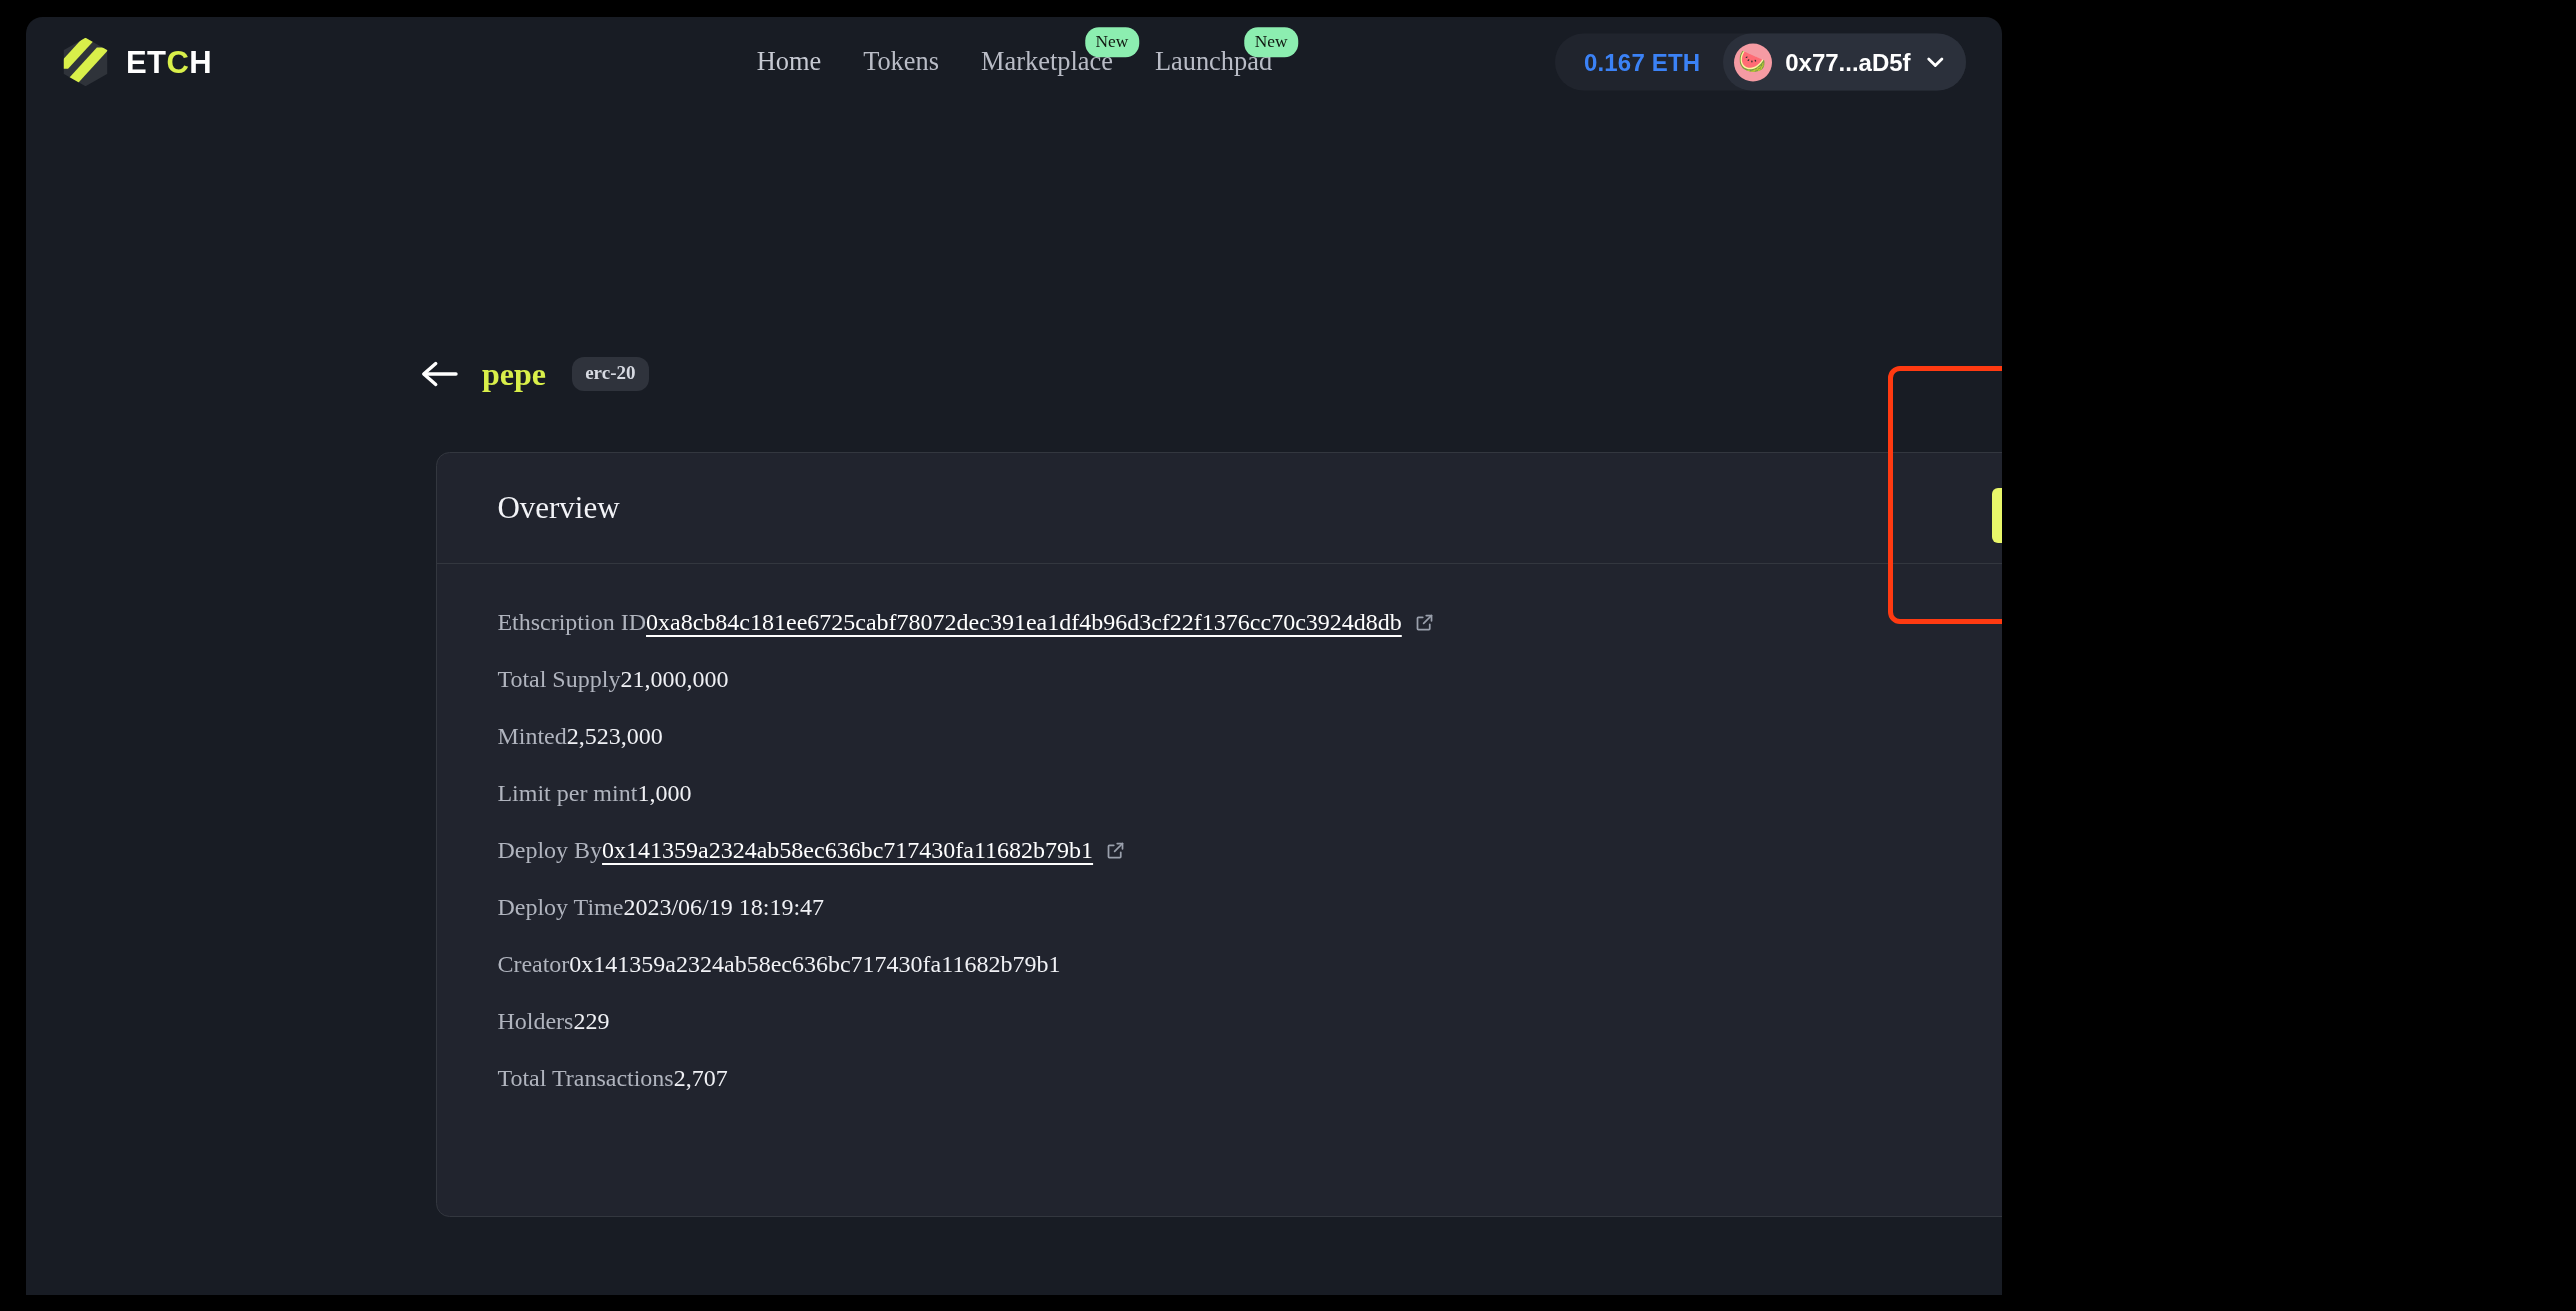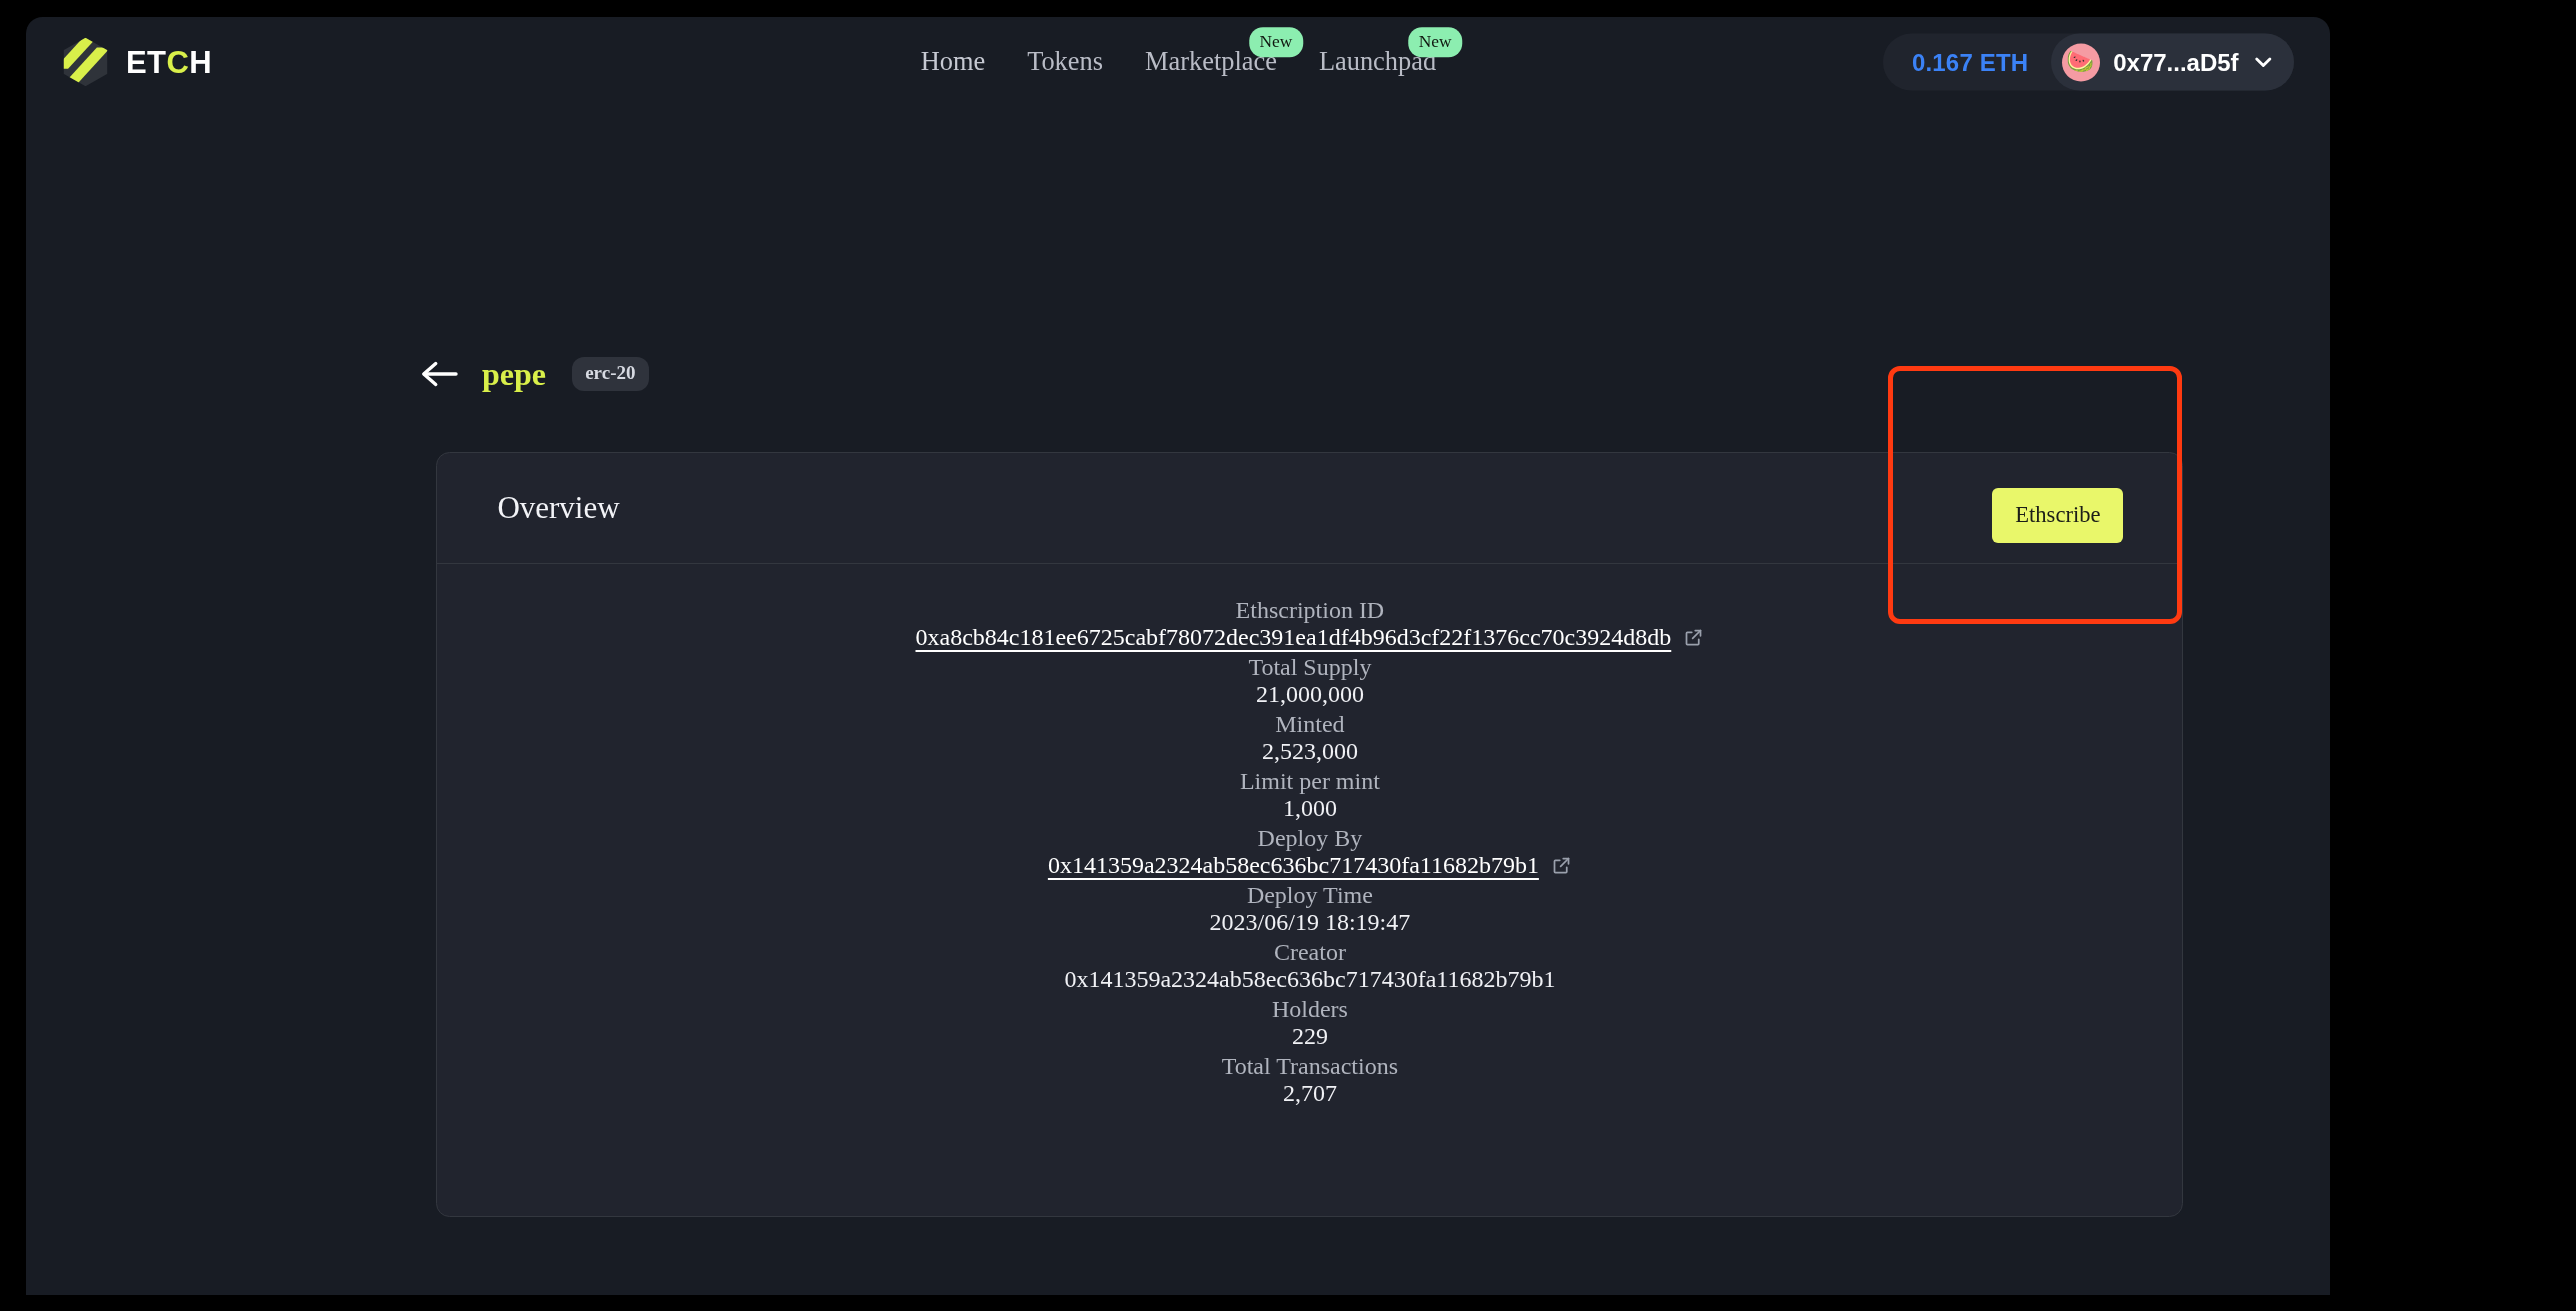--- a/index.html
+++ b/index.html
@@ -5,21 +5,21 @@
   * { margin:0; padding:0; box-sizing:border-box; }
   html, body {
     width:2576px; height:1311px;
     background:#000000;
     font-family:"Liberation Serif", serif;
     overflow:hidden;
   }
   #viewport {
     position:absolute;
     left:26.4px; top:16.6px;
-    width:2304px; height:1278px;
+    width:1976px; height:1278px;
     background:#181c24;
     border-radius:16.6px 16.6px 0 0;
     overflow:hidden;
   }
   
   .header {
     position:relative;
     height:91px;
     width:100%;
     display:flex; align-items:center;
@@ -143,23 +143,22 @@
     color:#1b1d18;
     border:none; border-radius:6px;
     font-family:"Liberation Serif", serif;
     font-size:22.6px;
     cursor:pointer;
     display:flex; align-items:center; justify-content:center;
   }
 
   .rows { padding:30px 60px 0 60px; }
   .row {
-    display:flex; align-items:center; justify-content:flex-end;
+    display:flex; align-items:center; justify-content:flex-start;
     height:57px;
-    flex-direction:column;
   }
   .row-label {
     font-size:24px; color:#b0b4be; white-space:nowrap;
   }
   .row-value {
     font-size:24px; color:#f0f1f5; white-space:nowrap;
     display:flex; align-items:center; gap:12px;
   }
   .row-value.link .txt {
     text-decoration:underline;

